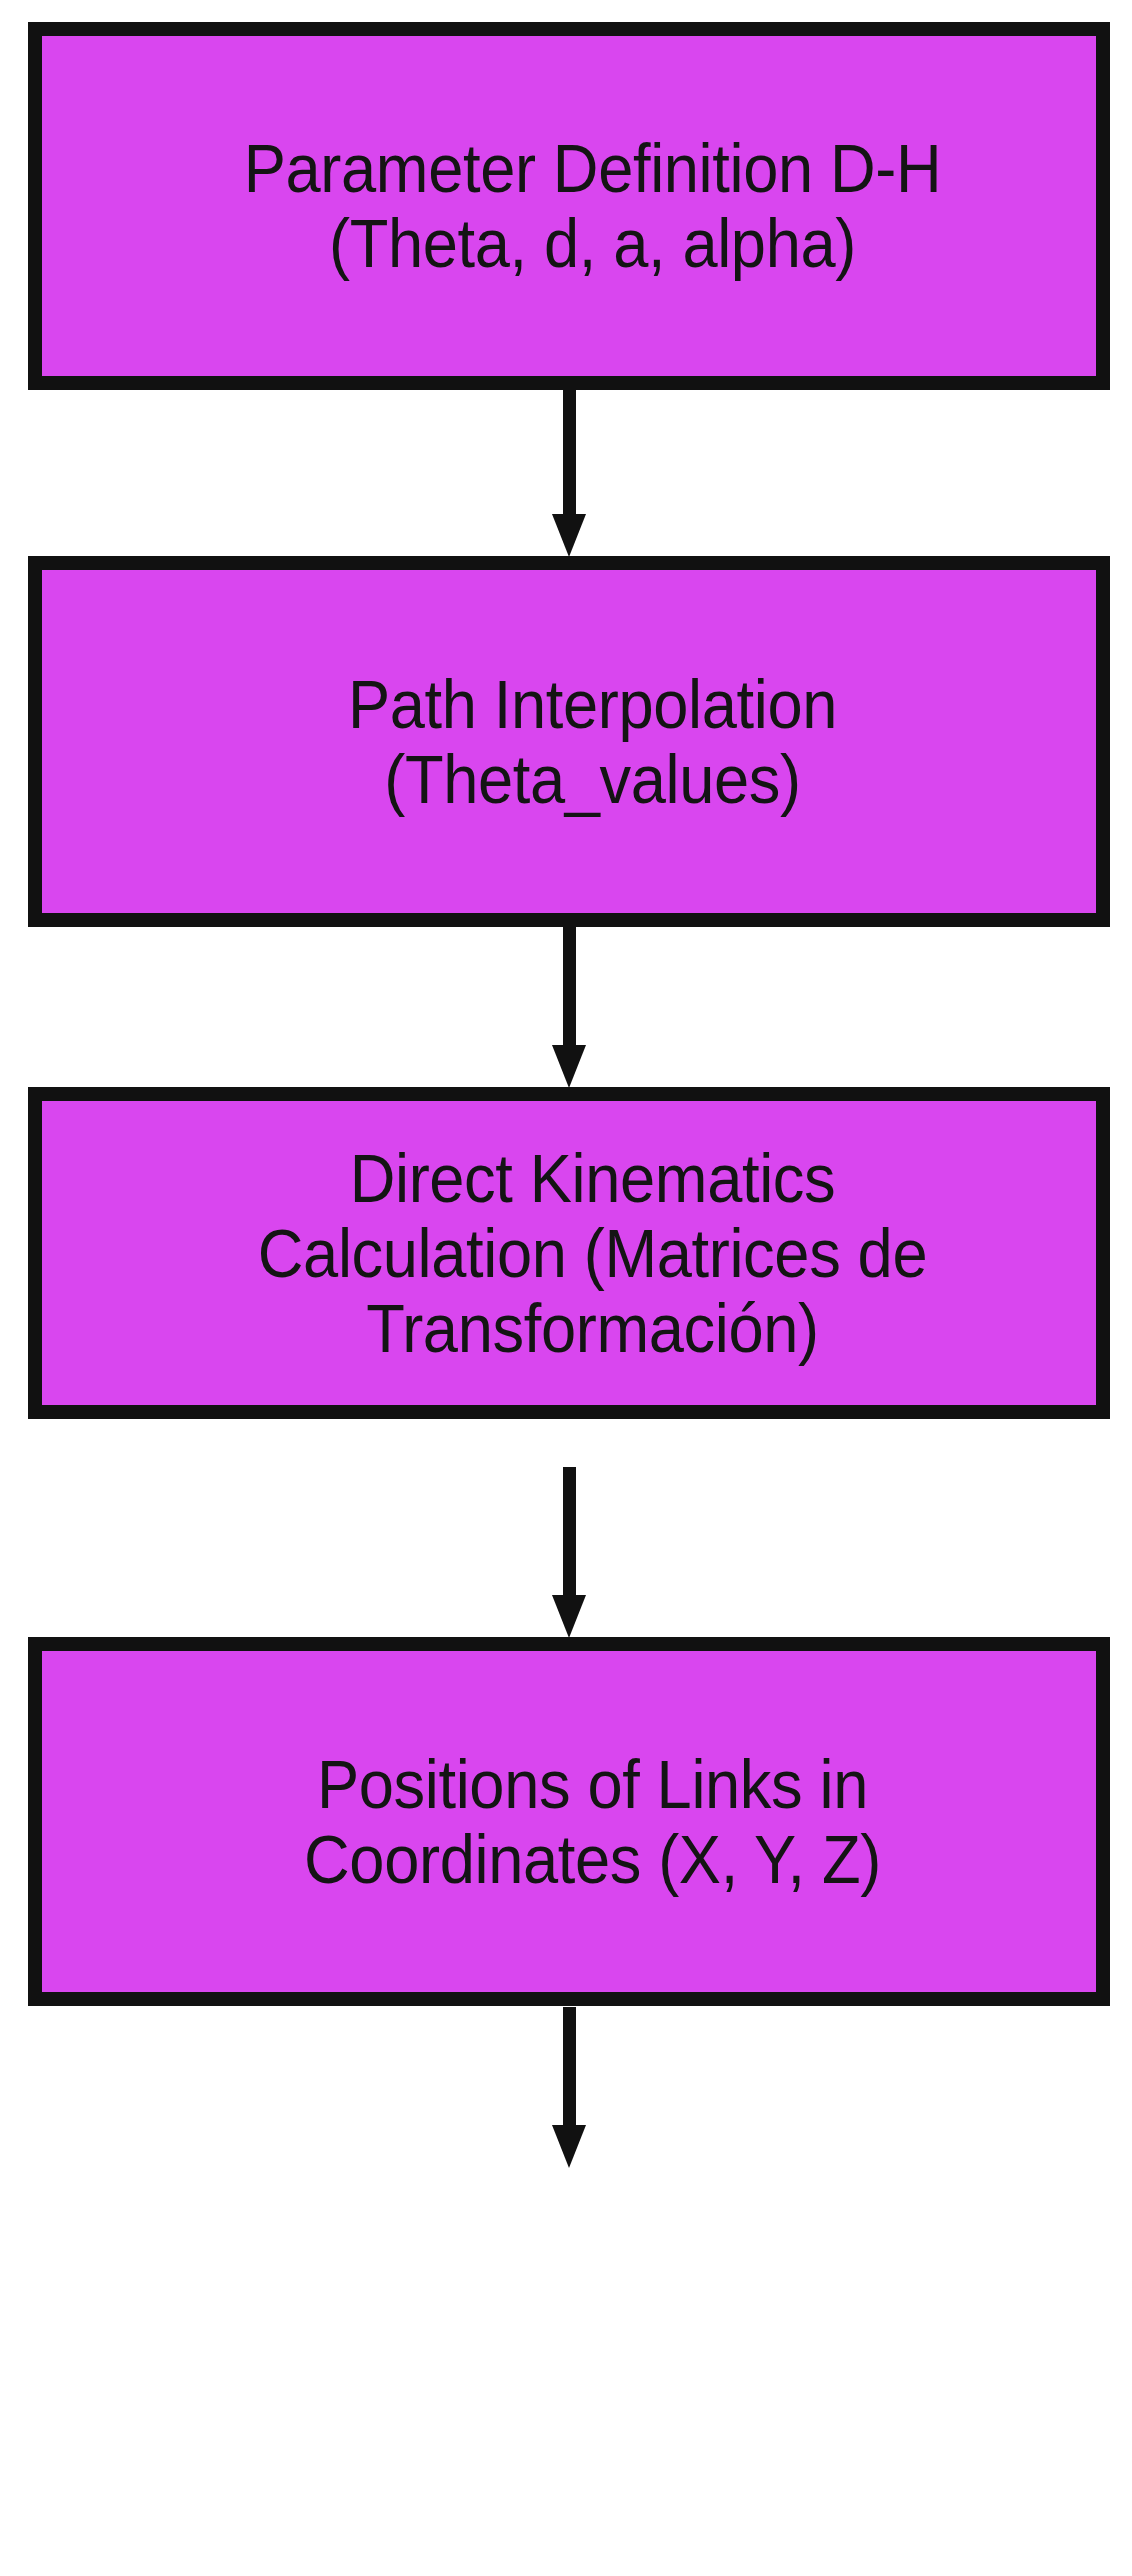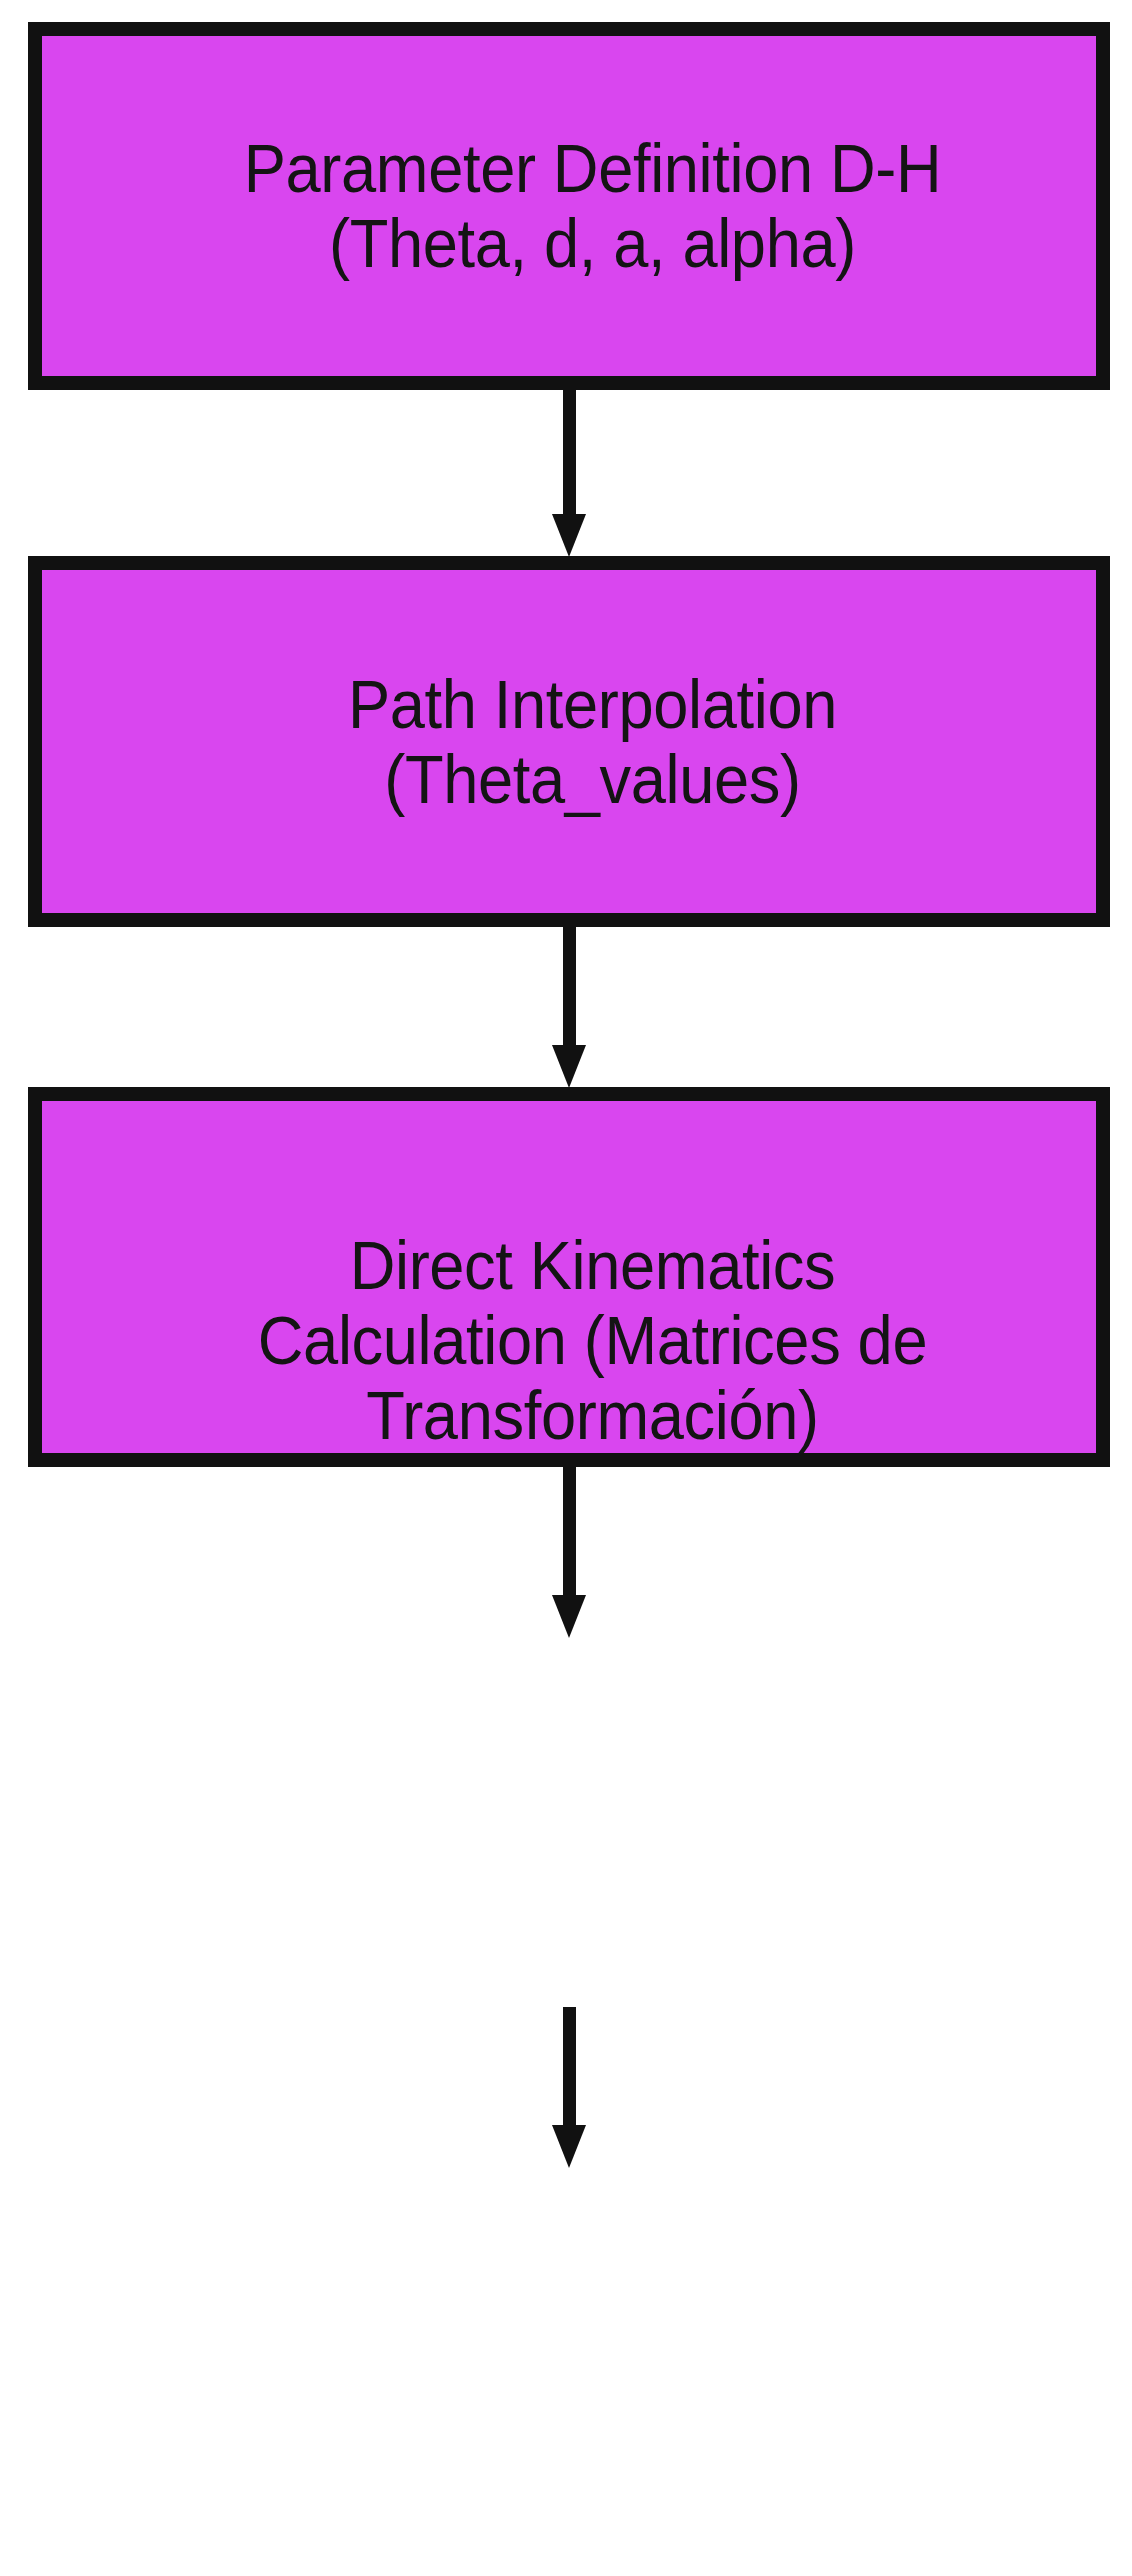--- a/index.html
+++ b/index.html
@@ -48,21 +48,21 @@
     font-weight: 400;
     letter-spacing: -0.4px;
     white-space: pre-line;
     transform: scaleX(0.93);
     transform-origin: center center;
   }
 
   
   #node-1 { top: 22px;   height: 368px; }
   #node-2 { top: 556px;  height: 371px; }
-  #node-3 { top: 1087px; height: 380px; align-items: flex-end; }
+  #node-3 { top: 1087px; height: 332px; }
   #node-4 { top: 1637px; height: 369px; }
   #node-5 { top: 2167px; height: 380px; }
 
   .connector {
     position: absolute;
     left: 552px;
     width: 35px;
     pointer-events: none;
   }
   .connector .stem {
@@ -131,20 +131,24 @@
     <span class="node-label">Direct Kinematics
 Calculation (Matrices de
 Transformación)</span>
   </div>
 
   <div class="connector" id="arrow-3">
     <div class="stem"></div>
     <div class="head"></div>
   </div>
 
+  <div class="node" id="node-4">
+    <span class="node-label">Positions of Links in
+Coordinates (X, Y, Z)</span>
+  </div>
 
   <div class="connector" id="arrow-4">
     <div class="stem"></div>
     <div class="head"></div>
   </div>
 
 
 </div>
 
 

